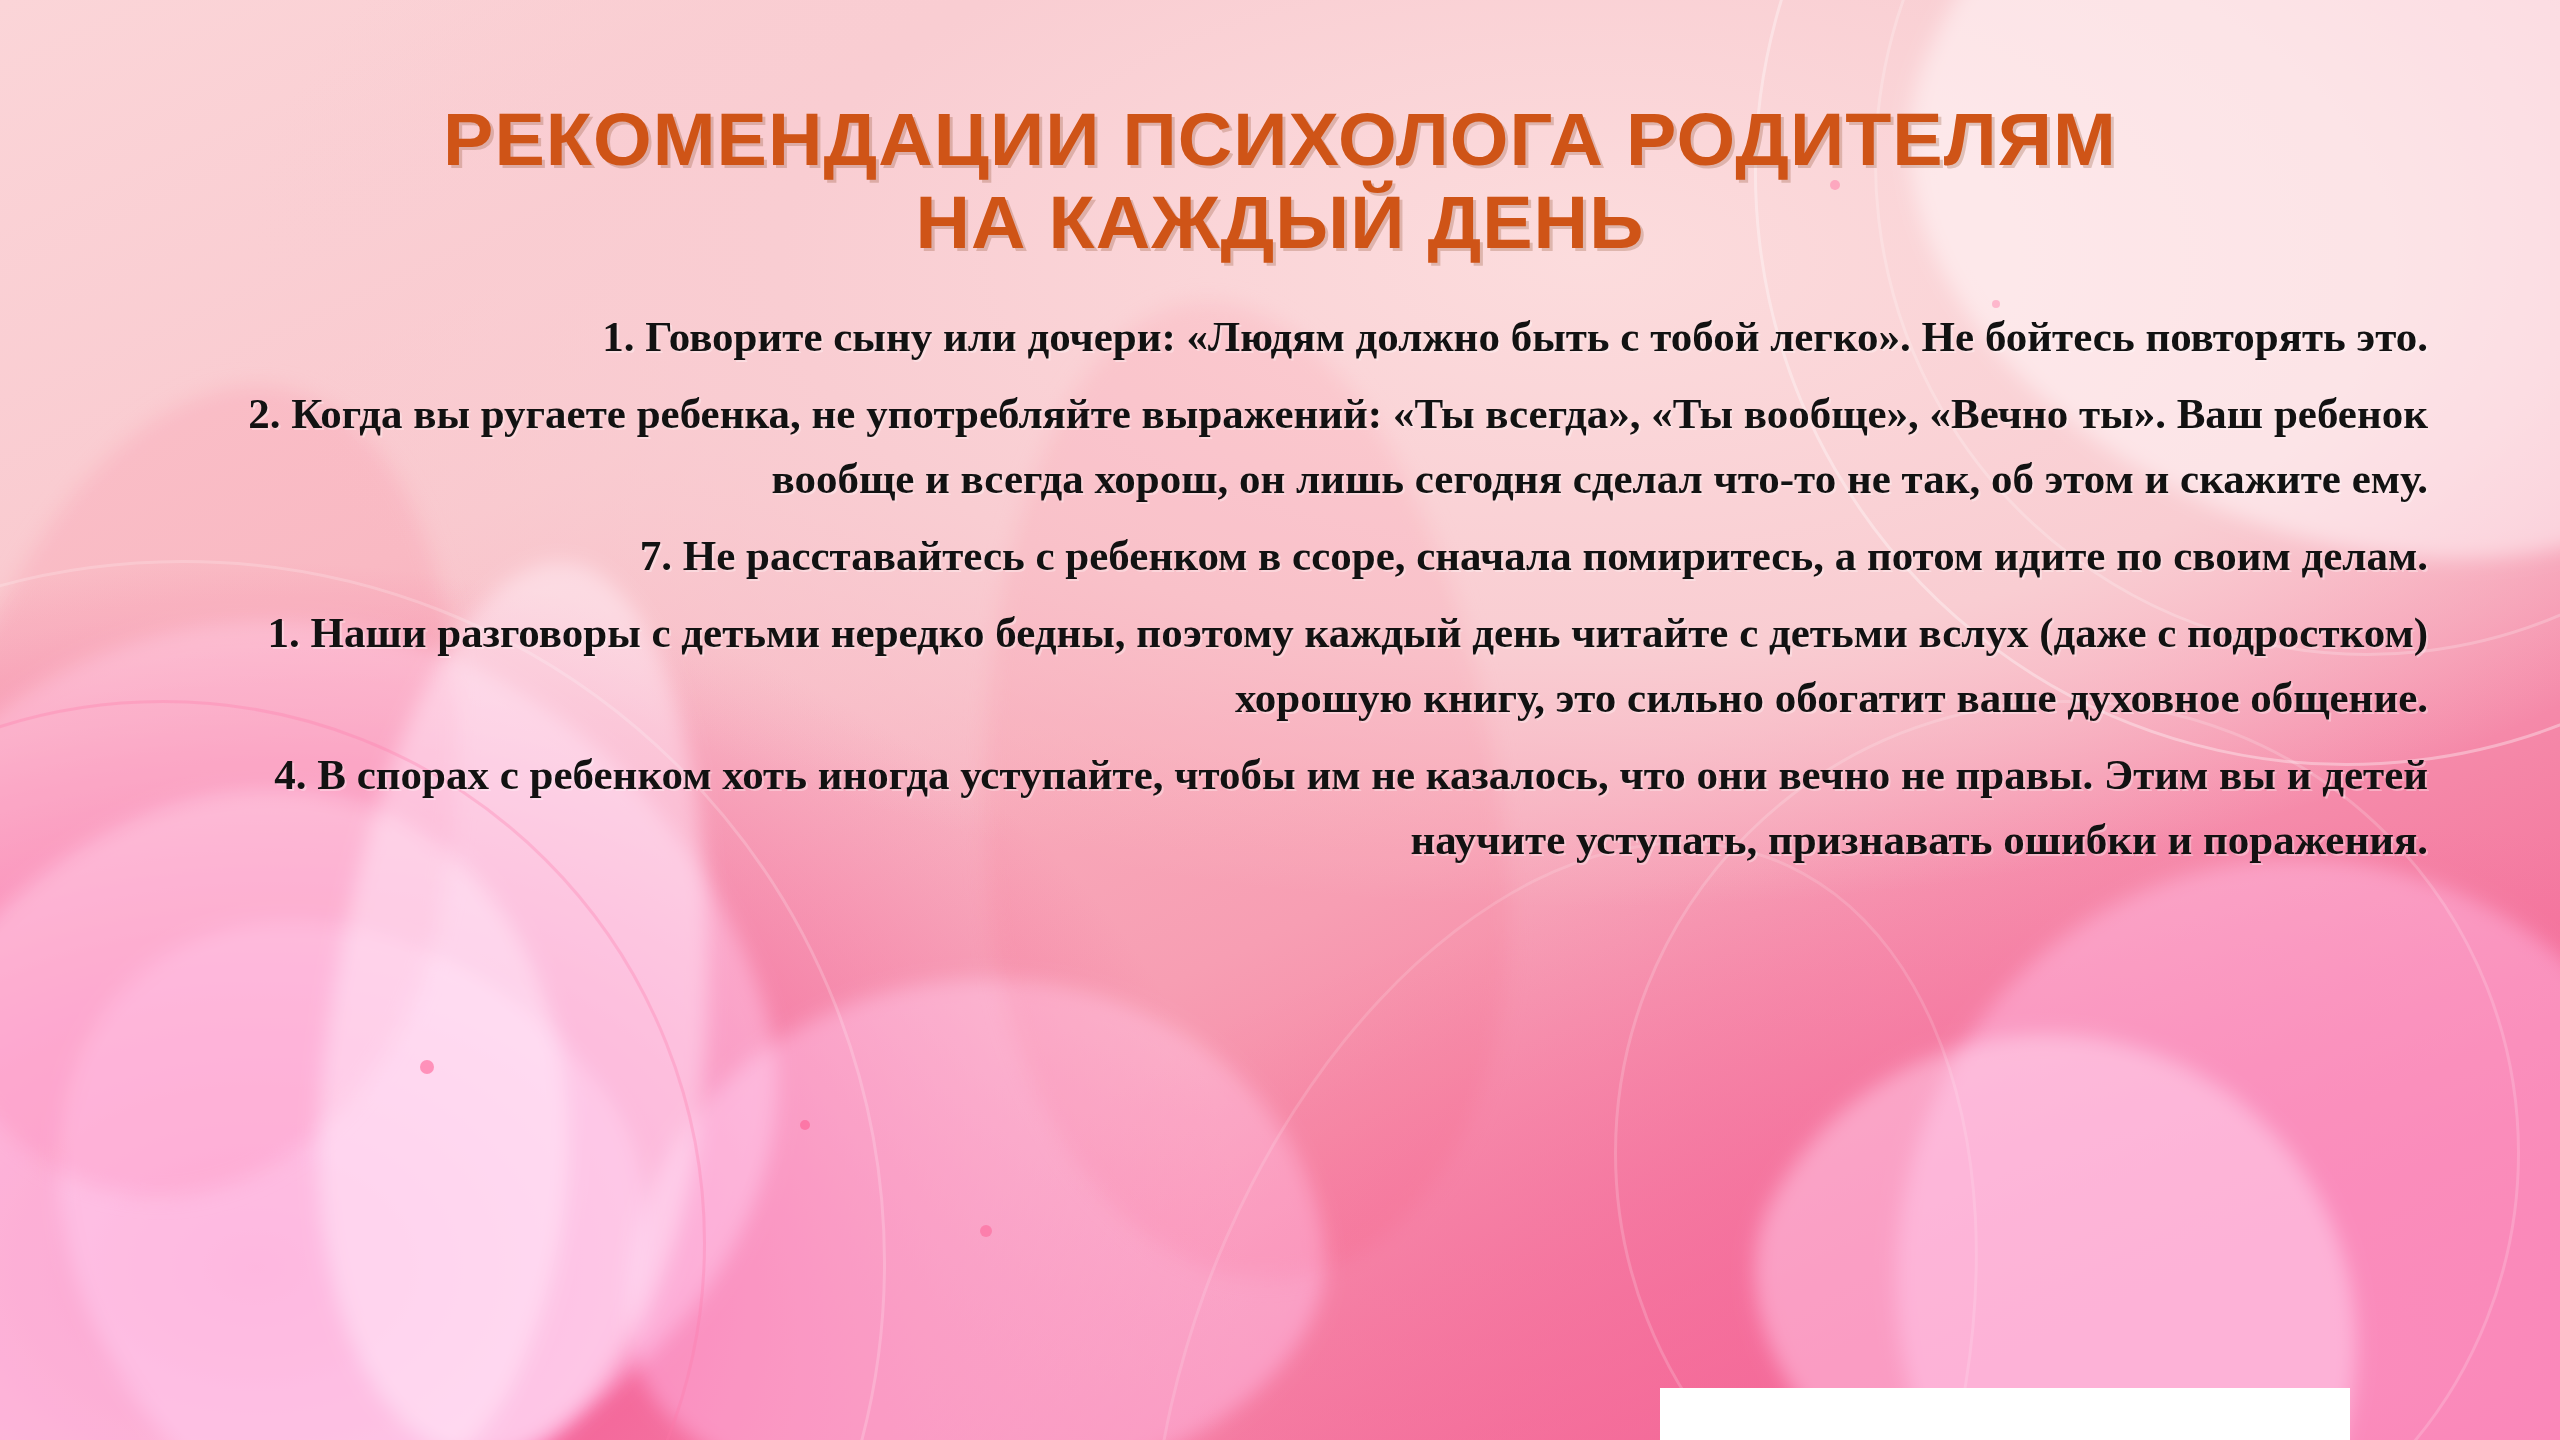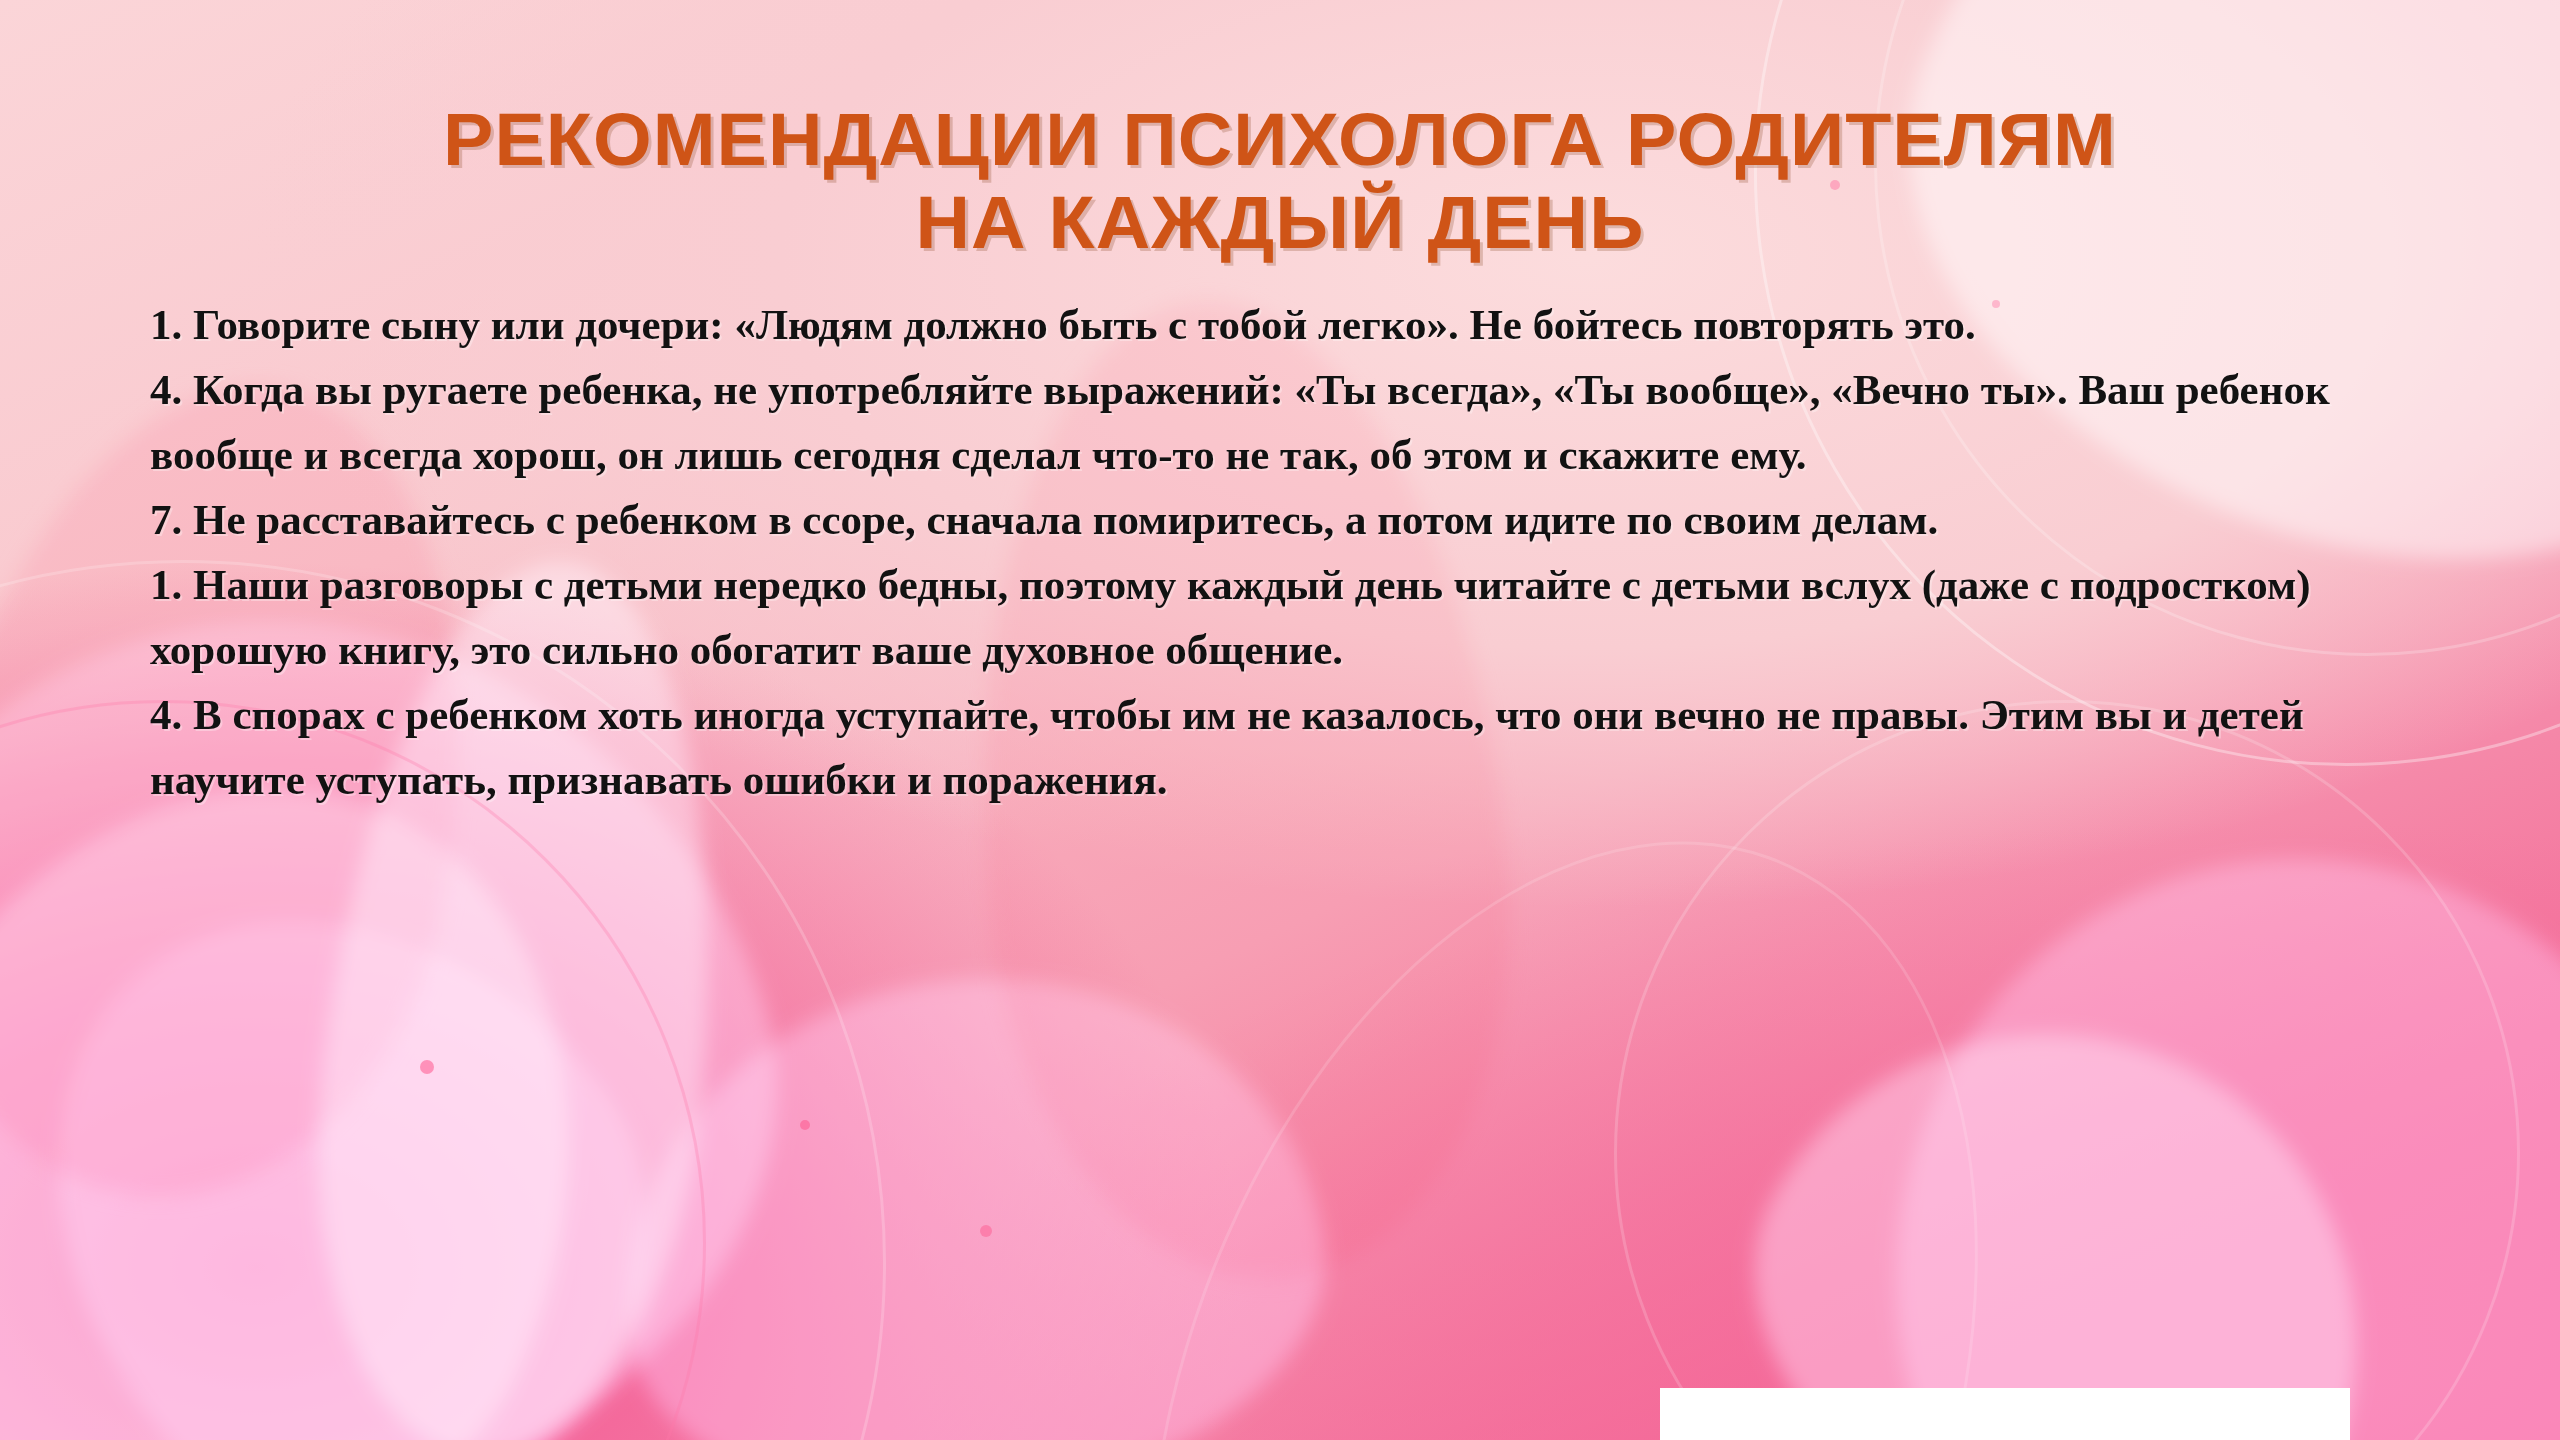--- a/index.html
+++ b/index.html
@@ -79,21 +79,21 @@
     top:292px;
     width:2290px;
     font-family:"Liberation Serif", serif;
     font-weight:bold;
     font-size:43px;
     line-height:65px;
     color:#121212;
     text-shadow:2px 2px 0 rgba(255,255,255,.32);
     text-align:left;
   }
-  .item{margin:0;padding:0;}
+  .item{margin:12px;padding:0;text-align:right;}
 
   
   .white-box{
     position:absolute;
     left:1660px;top:1388px;
     width:690px;height:52px;
     background:#ffffff;
     z-index:6;
   }
 </style>
@@ -130,20 +130,20 @@
 
 <div class="slide">
 
   <h1 class="title">
     <span class="title-line">РЕКОМЕНДАЦИИ ПСИХОЛОГА РОДИТЕЛЯМ</span>
     <span class="title-line">НА КАЖДЫЙ ДЕНЬ</span>
   </h1>
 
   <div class="body">
     <p class="item">1. Говорите сыну или дочери: «Людям должно быть с тобой легко». Не бойтесь повторять это.</p>
-    <p class="item">4. Когда вы ругаете ребенка, не употребляйте выражений: «Ты всегда», «Ты вообще», «Вечно ты». Ваш ребенок вообще и всегда хорош, он лишь сегодня сделал что-то не так, об этом и скажите ему.</p>
+    <p class="item">2. Когда вы ругаете ребенка, не употребляйте выражений: «Ты всегда», «Ты вообще», «Вечно ты». Ваш ребенок вообще и всегда хорош, он лишь сегодня сделал что-то не так, об этом и скажите ему.</p>
     <p class="item">7. Не расставайтесь с ребенком в ссоре, сначала помиритесь, а потом идите по своим делам.</p>
     <p class="item">1. Наши разговоры с детьми нередко бедны, поэтому каждый день читайте с детьми вслух (даже с подростком) хорошую книгу, это сильно обогатит ваше духовное общение.</p>
     <p class="item"> 4. В спорах с ребенком хоть иногда уступайте, чтобы им не казалось, что они вечно не правы. Этим вы и детей научите уступать, признавать ошибки и поражения.</p>
   </div>
 
   <div class="white-box"></div>
 </div>
 
 </body></html>

